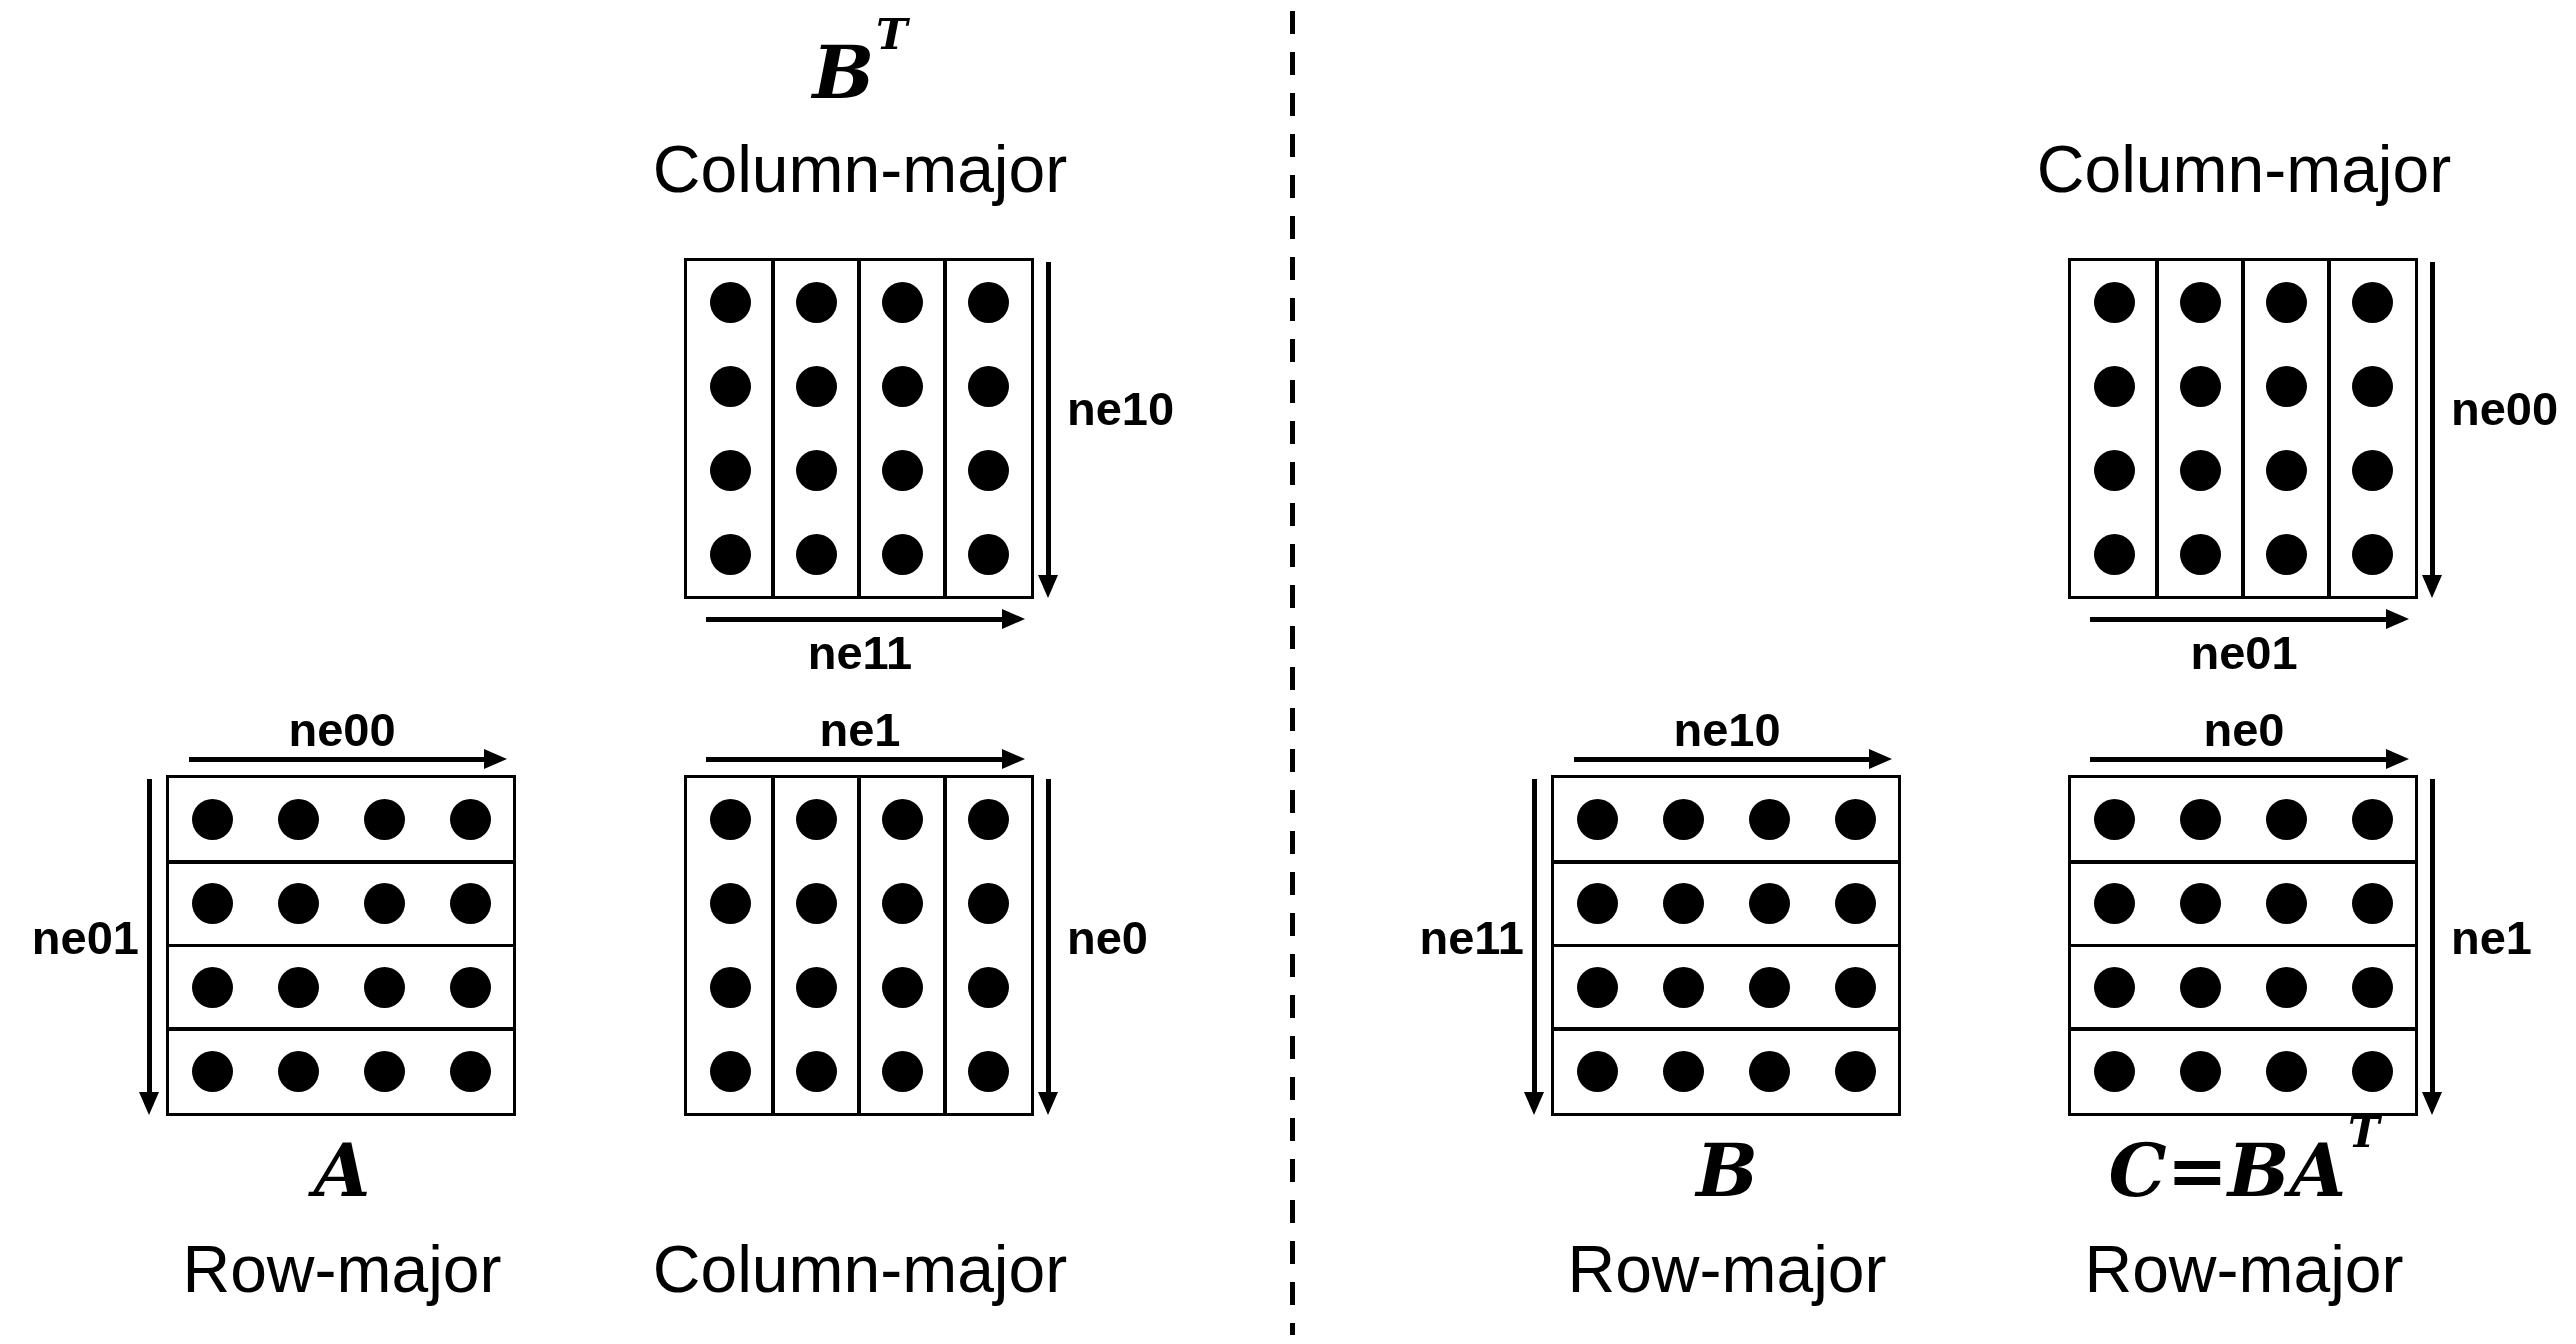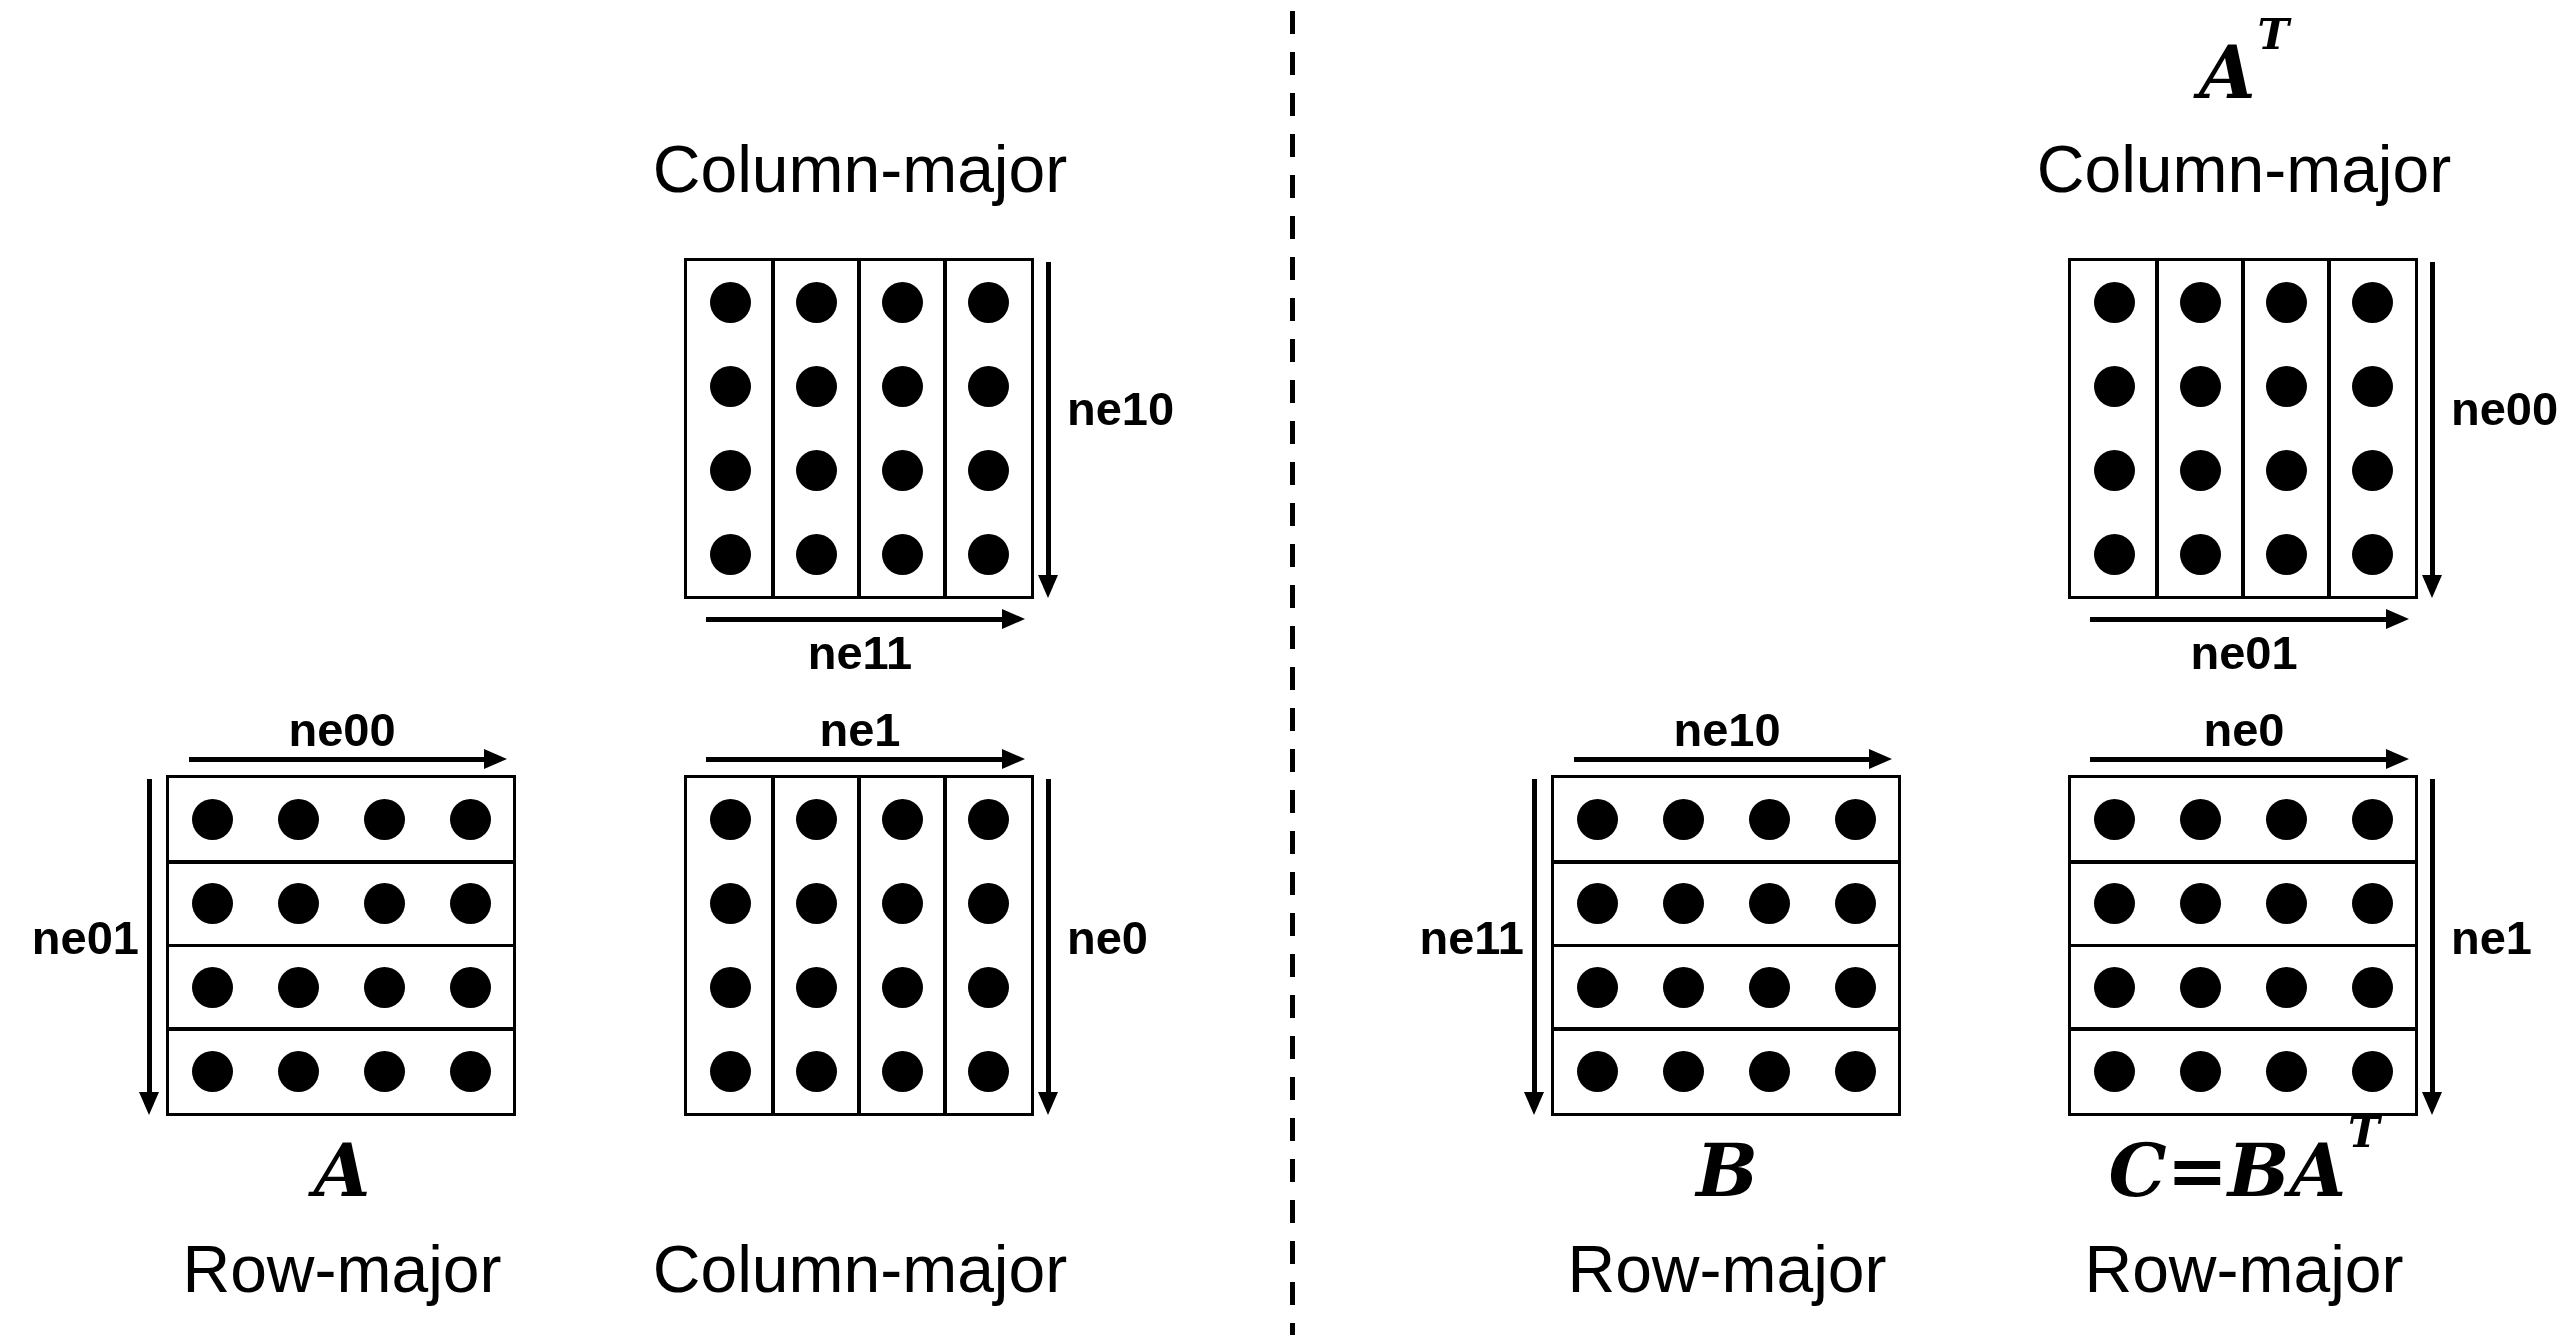--- a/index.html
+++ b/index.html
@@ -93,20 +93,21 @@
     height: 1324px;
     background: repeating-linear-gradient(to bottom, #000 0 23px, transparent 23px 41px);
   }
 </style>
 </head>
 <body>
 
 <div class="stage">
 
   <div class="panel" style="left:684px; top:36px; width:556px; height:681px;">
+    <div class="math" style="left:-93px; top:0; width:538px;"><span>B</span><sup>T</sup></div>
     <div class="storage" style="left:-93px; top:100px; width:538px;">Column-major</div>
     <div class="matrix" style="left:0; top:222px;">
         <div class="dot"></div>
         <div class="dot"></div>
         <div class="dot"></div>
         <div class="dot"></div>
         <div class="dot"></div>
         <div class="dot"></div>
         <div class="dot"></div>
         <div class="dot"></div>
@@ -183,21 +184,20 @@
         <div class="sep-v" style="left: calc(75% - 1.8px);"></div>
       </div>
     <div class="arr-v" style="left:362px; top:73px; height:314px;"></div>
     <div class="ne" style="left:383px; top:208px;">ne0</div>
     <div class="storage" style="left:-93px; top:530px; width:538px;">Column-major</div>
   </div>
 
   <div class="divider"></div>
 
   <div class="panel" style="left:2068px; top:36px; width:556px; height:681px;">
-    <div class="math" style="left:-93px; top:0; width:538px;"><span>A</span><sup>T</sup></div>
     <div class="storage" style="left:-93px; top:100px; width:538px;">Column-major</div>
     <div class="matrix" style="left:0; top:222px;">
         <div class="dot"></div>
         <div class="dot"></div>
         <div class="dot"></div>
         <div class="dot"></div>
         <div class="dot"></div>
         <div class="dot"></div>
         <div class="dot"></div>
         <div class="dot"></div>

